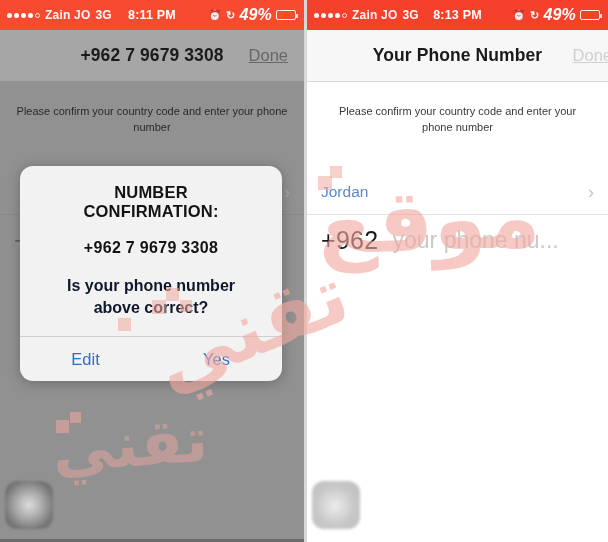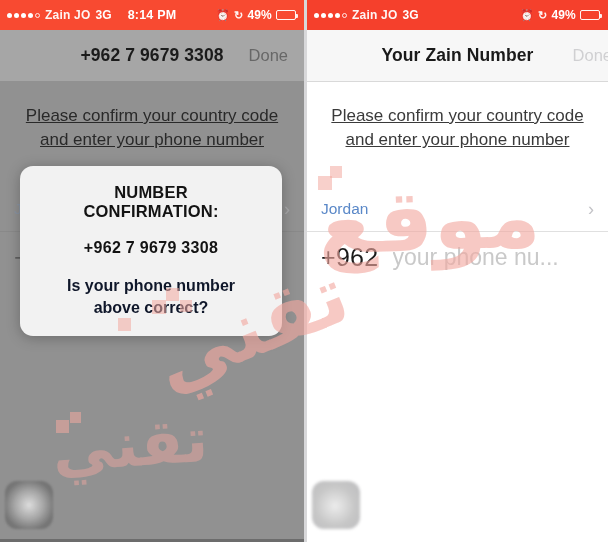--- a/index.html
+++ b/index.html
@@ -31,21 +31,21 @@
   .sb-left  { display: flex; align-items: center; gap: 5px; padding-left: 7px; }
   .sb-mid   { position: absolute; left: 0; right: 0; text-align: center; pointer-events: none; }
   .sb-right { margin-left: auto; display: flex; align-items: center; gap: 4px; padding-right: 8px; }
   .dots { display: flex; align-items: center; gap: 2px; }
   .dot { width: 5px; height: 5px; border-radius: 50%; background: #ffffff; }
   .dot.empty { background: transparent; border: 1px solid rgba(255,255,255,.85); width: 5px; height: 5px; }
   .carrier { font-size: 12px; opacity: .95; }
   .netmode { font-size: 12px; text-align: center; }
   .clock   { font-size: 12.5px; font-weight: bold; }
   .sb-icon { font-size: 11px; line-height: 1; opacity: .95; }
-  .battery-pct { font-size: 12px; }
+  .battery-pct { font-size: 16px; font-style: italic; }
   .battery {
     width: 20px; height: 10px; border: 1px solid rgba(255,255,255,.95);
     border-radius: 2px; position: relative; padding: 1px;
   }
   .battery::after {
     content: ""; position: absolute; right: -3px; top: 3px;
     width: 2px; height: 4px; background: rgba(255,255,255,.9);
     border-radius: 0 1px 1px 0;
   }
   .battery-fill { height: 100%; background: #ffffff; border-radius: 1px; }
@@ -55,31 +55,30 @@
     height: 52px; width: 100%;
     display: flex; align-items: center; justify-content: center;
     position: relative;
     border-bottom: 1px solid rgba(0,0,0,.12);
   }
   .panel-left .navbar  { background: #b0b0b0; }
   .panel-right .navbar { background: #f7f7f7; }
   .nav-title { font-size: 17.5px; font-weight: bold; color: #1a1a1a; letter-spacing: .1px; }
   .panel-left .nav-title { color: #1c1c1c; }
   .nav-done {
-    position: absolute; font-size: 16.5px; font-weight: normal;
+    position: absolute; font-size: 16.5px; font-weight: normal; text-decoration: underline;
   }
   .panel-left  .nav-done { right: 16px; color: #6d6d6d; }
   .panel-right .nav-done { right: -4px; color: #d0d0d2; }
 
   
   .content { position: relative; width: 100%; }
   .hint {
-    text-align: center; font-size: 17px; line-height: 1.42;
+    text-align: center; font-size: 11px; line-height: 1.42;
     padding: 22px 16px 16px;
-    text-decoration: underline;
   }
   .panel-left .hint  { color: #2b2b2b; }
   .panel-right .hint { color: #3a3a3a; }
 
   
   .form-group { margin-top: 18px; }
   .row {
     position: relative;
     height: 45px;
     display: flex; align-items: center;
@@ -193,21 +192,21 @@
           <span class="dot"></span>
             <span class="dot"></span>
             <span class="dot"></span>
             <span class="dot"></span>
             <span class="dot empty"></span>
         </span>
         <span class="carrier">Zain JO</span>
         <span class="netmode">3G</span>
       </div>
       <div class="sb-mid">
-        <span class="clock">8:14 PM</span>
+        <span class="clock">8:11 PM</span>
       </div>
       <div class="sb-right">
         <span class="sb-icon">⏰</span>
         <span class="sb-icon">↻</span>
         <span class="battery-pct">49%</span>
         <span class="battery"><span class="battery-fill" style="width:49%"></span></span>
       </div>
     </div>
 
     <div class="navbar">
@@ -231,50 +230,57 @@
     </div>
 
     <div class="alert-backdrop"></div>
 
     <div class="alert">
       <div class="alert-body">
         <div class="alert-title">NUMBER CONFIRMATION:</div>
         <div class="alert-number">+962 7 9679 3308</div>
         <div class="alert-question">Is your phone number above correct?</div>
       </div>
+      <div class="alert-actions">
+        <button class="alert-btn">Edit</button>
+        <button class="alert-btn">Yes</button>
+      </div>
     </div>
 
     <div class="home-btn"></div>
     <div class="bottom-strip"></div>
   </div>
 
   <div class="panel panel-right">
 
     <div class="statusbar">
       <div class="sb-left">
         <span class="dots">
           <span class="dot"></span>
             <span class="dot"></span>
             <span class="dot"></span>
             <span class="dot"></span>
             <span class="dot empty"></span>
         </span>
         <span class="carrier">Zain JO</span>
         <span class="netmode">3G</span>
+      </div>
+      <div class="sb-mid">
+        <span class="clock">8:13 PM</span>
       </div>
       <div class="sb-right">
         <span class="sb-icon">⏰</span>
         <span class="sb-icon">↻</span>
         <span class="battery-pct">49%</span>
         <span class="battery"><span class="battery-fill" style="width:49%"></span></span>
       </div>
     </div>
 
     <div class="navbar">
-      <span class="nav-title">Your Zain Number</span>
+      <span class="nav-title">Your Phone Number</span>
       <span class="nav-done">Done</span>
     </div>
 
     <div class="content">
       <div class="hint">Please confirm your country code and enter your phone number</div>
 
       <div class="form-group">
         <div class="row">
           <span class="country-name">Jordan</span>
           <span class="chevron">›</span>

